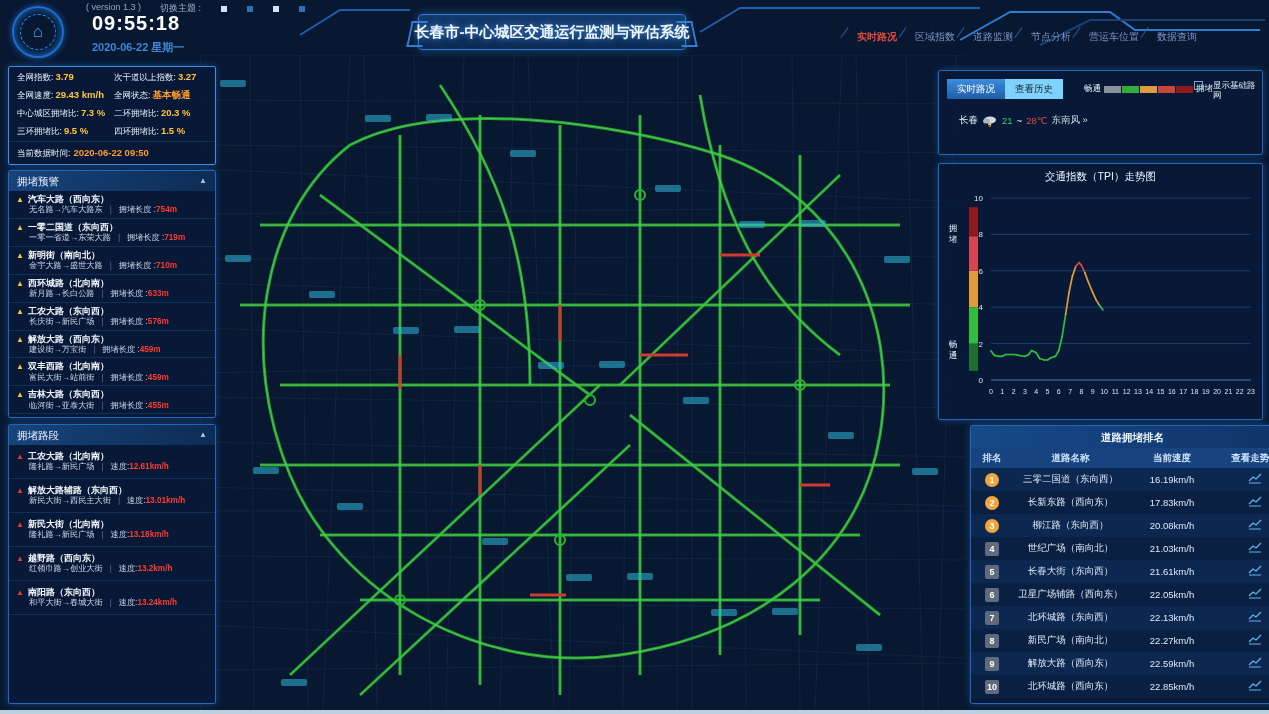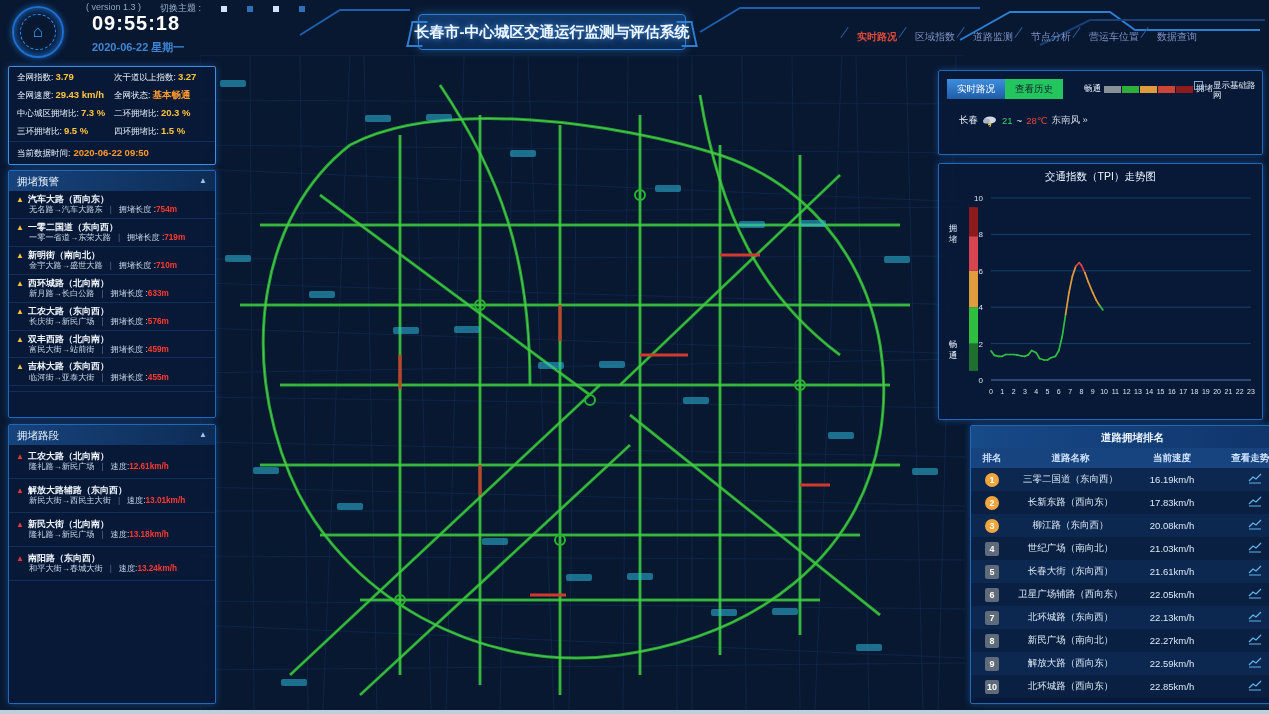--- a/index.html
+++ b/index.html
@@ -56,21 +56,21 @@
   .tri.r{color:#e03b30;}
   .li-sub{font-size:8.2px;color:#c6d6e8;line-height:1.3;padding-left:13px;}
   .li-sub .pipe{color:#6f8db0;margin:0 4px;}
   .li-sub .red{color:#ff3b30;font-weight:bold;}
   #congPanel .li{padding:6px 7px 5px 7px;}
   
   #roadPanel{left:938px;top:70px;width:325px;height:85px;}
   .tabs{display:flex;margin:8px 0 0 8px;}
   .tab{width:58px;height:20px;font-size:9.5px;text-align:center;line-height:20px;cursor:pointer;}
   .tab.active{background:linear-gradient(#3d8ede,#1f5ca8);color:#fff;}
-  .tab.idle{background:#22c55e;color:#17222f;}
+  .tab.idle{background:#7dd3fc;color:#17222f;}
   .legend{position:absolute;left:145px;top:12px;display:flex;align-items:center;gap:3px;font-size:8.5px;color:#e8f1fa;}
   .lg{width:17px;height:7px;display:inline-block;}
   .chk{position:absolute;right:6px;top:9px;width:62px;display:flex;gap:10px;font-size:8.5px;color:#dfe9f4;line-height:1.2;cursor:pointer;}
   .box{width:9px;height:9px;border:1px solid #7fa8cc;background:transparent;flex:none;margin-top:1px;}
   .weather{position:absolute;left:20px;top:43px;display:flex;align-items:center;gap:4px;font-size:9.5px;color:#e8f1fa;}
   .wgreen{color:#35d06a;} .wred{color:#e04b3a;} .wwind{color:#cfd8e3;cursor:pointer;}
   
   #chartPanel{left:938px;top:163px;width:325px;height:257px;}
   .chart-title{text-align:center;color:#eef6ff;font-size:10.5px;padding-top:6px;}
   
@@ -283,20 +283,24 @@
         </div>
         <div class="li">
           <div class="li-road"><span class="tri y">▲</span><span>西环城路（北向南）</span></div>
           <div class="li-sub"><span>新月路→长白公路</span><span class="pipe">｜</span><span>拥堵长度 :</span><span class="red">633m</span></div>
         </div>
         <div class="li">
           <div class="li-road"><span class="tri y">▲</span><span>工农大路（东向西）</span></div>
           <div class="li-sub"><span>长庆街→新民广场</span><span class="pipe">｜</span><span>拥堵长度 :</span><span class="red">576m</span></div>
         </div>
         <div class="li">
+          <div class="li-road"><span class="tri y">▲</span><span>解放大路（西向东）</span></div>
+          <div class="li-sub"><span>建设街→万宝街</span><span class="pipe">｜</span><span>拥堵长度 :</span><span class="red">459m</span></div>
+        </div>
+        <div class="li">
           <div class="li-road"><span class="tri y">▲</span><span>双丰西路（北向南）</span></div>
           <div class="li-sub"><span>富民大街→站前街</span><span class="pipe">｜</span><span>拥堵长度 :</span><span class="red">459m</span></div>
         </div>
         <div class="li">
           <div class="li-road"><span class="tri y">▲</span><span>吉林大路（东向西）</span></div>
           <div class="li-sub"><span>临河街→亚泰大街</span><span class="pipe">｜</span><span>拥堵长度 :</span><span class="red">455m</span></div>
         </div>
         <div class="li"></div>
       </div>
   </div>
@@ -311,20 +315,24 @@
           <div class="li-road"><span class="tri r">▲</span><span>工农大路（北向南）</span></div>
           <div class="li-sub"><span>隆礼路→新民广场</span><span class="pipe">｜</span><span>速度:</span><span class="red">12.61km/h</span></div>
         </div>
         <div class="li">
           <div class="li-road"><span class="tri r">▲</span><span>解放大路辅路（东向西）</span></div>
           <div class="li-sub"><span>新民大街→西民主大街</span><span class="pipe">｜</span><span>速度:</span><span class="red">13.01km/h</span></div>
         </div>
         <div class="li">
           <div class="li-road"><span class="tri r">▲</span><span>新民大街（北向南）</span></div>
           <div class="li-sub"><span>隆礼路→新民广场</span><span class="pipe">｜</span><span>速度:</span><span class="red">13.18km/h</span></div>
+        </div>
+        <div class="li">
+          <div class="li-road"><span class="tri r">▲</span><span>越野路（西向东）</span></div>
+          <div class="li-sub"><span>红领巾路→创业大街</span><span class="pipe">｜</span><span>速度:</span><span class="red">13.2km/h</span></div>
         </div>
         <div class="li">
           <div class="li-road"><span class="tri r">▲</span><span>南阳路（东向西）</span></div>
           <div class="li-sub"><span>和平大街→春城大街</span><span class="pipe">｜</span><span>速度:</span><span class="red">13.24km/h</span></div>
         </div>
       </div>
   </div>
 
   <div class="panel" id="roadPanel">
     <div class="tabs">

